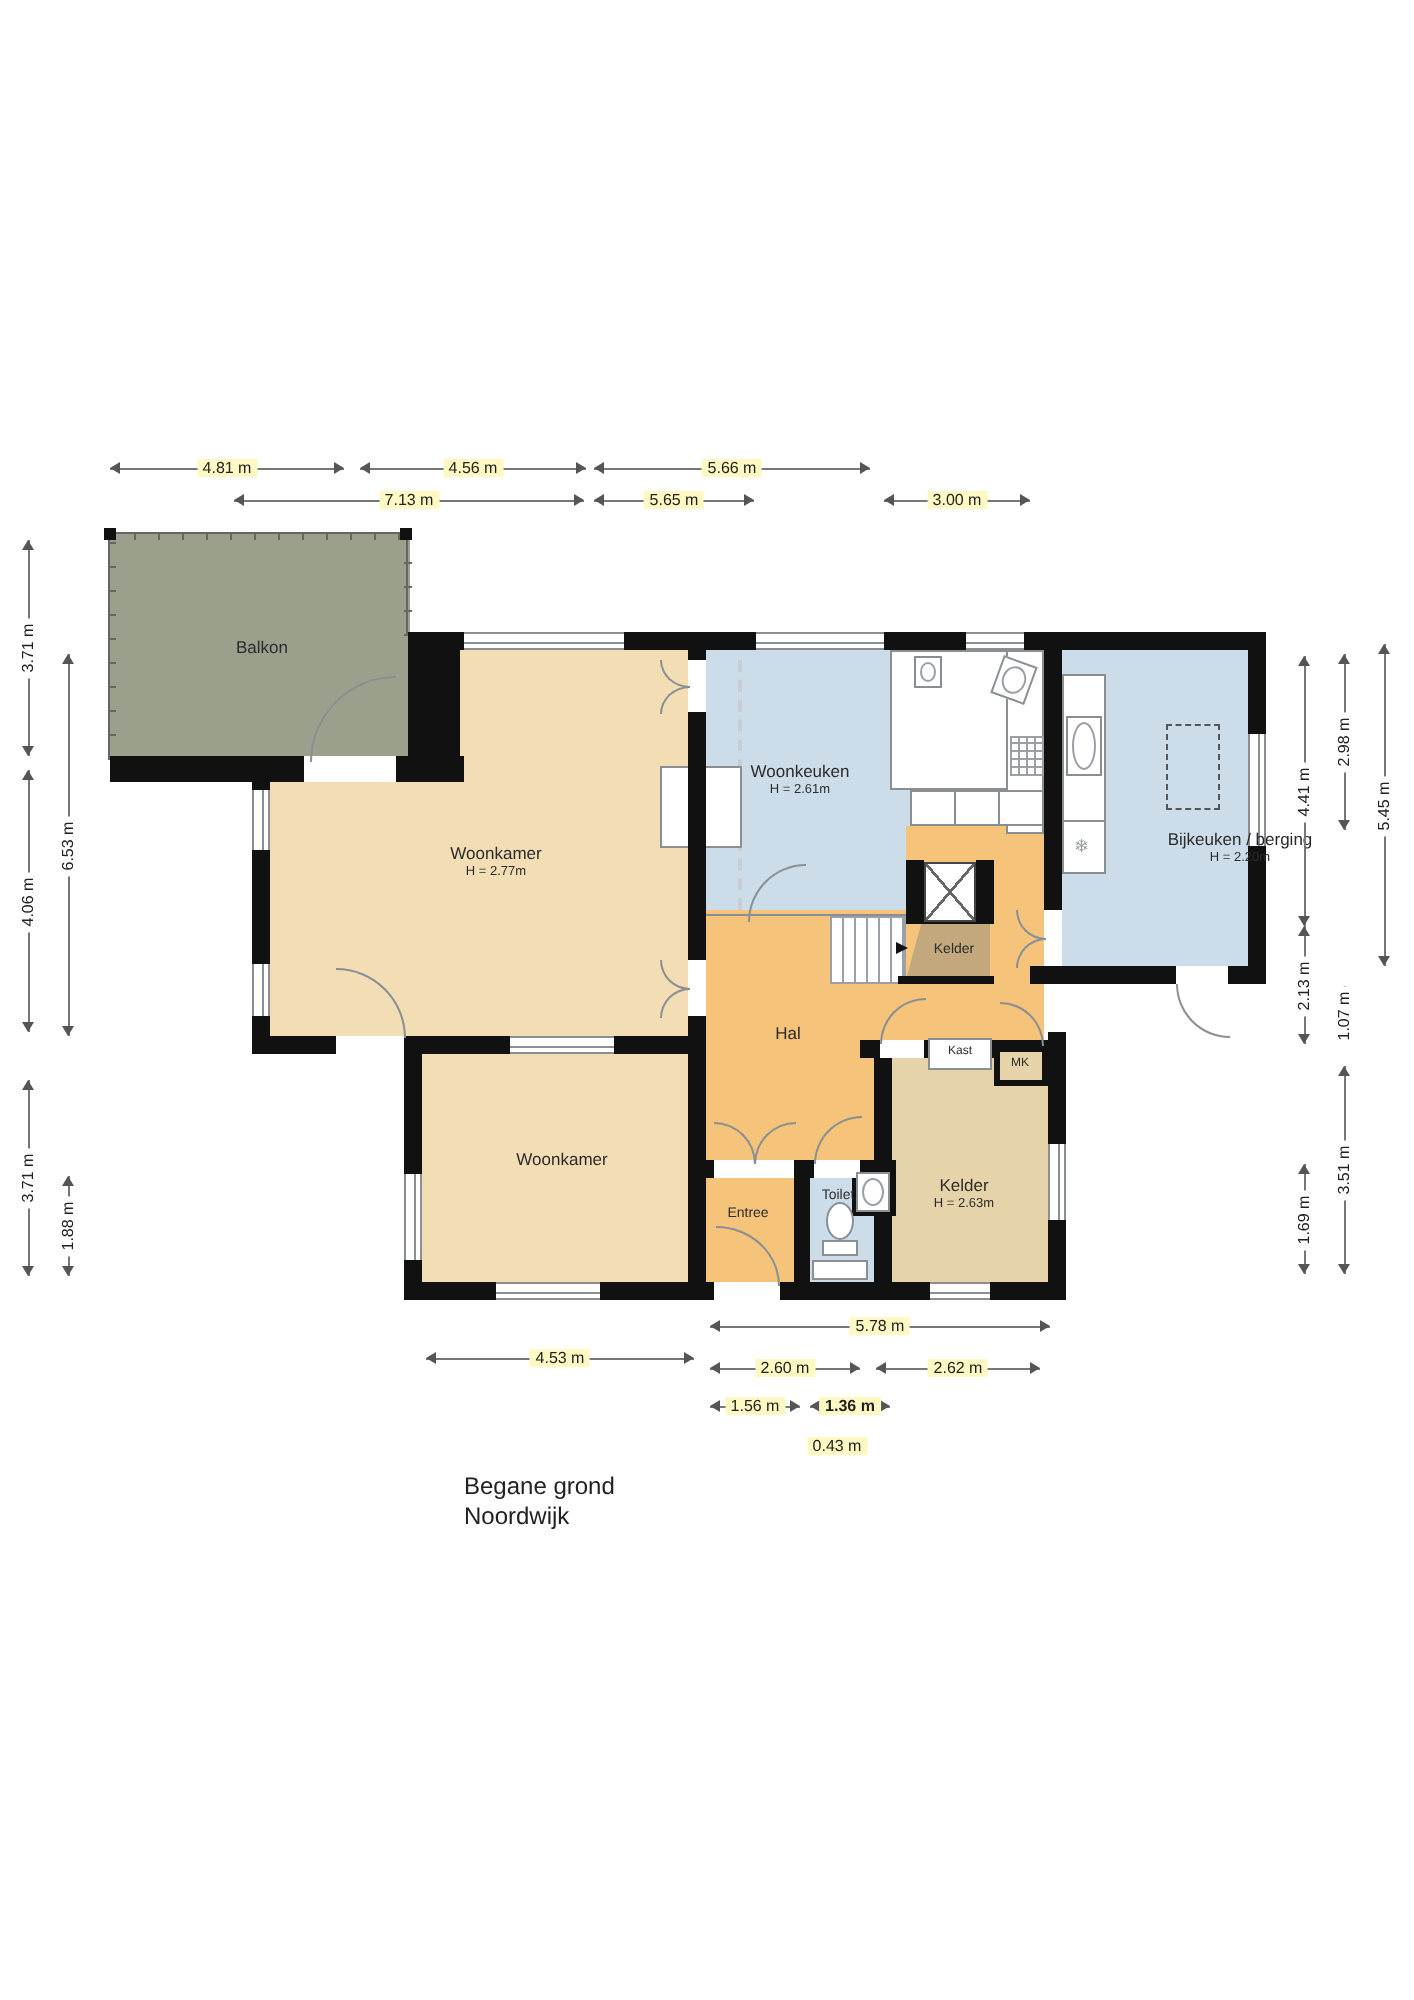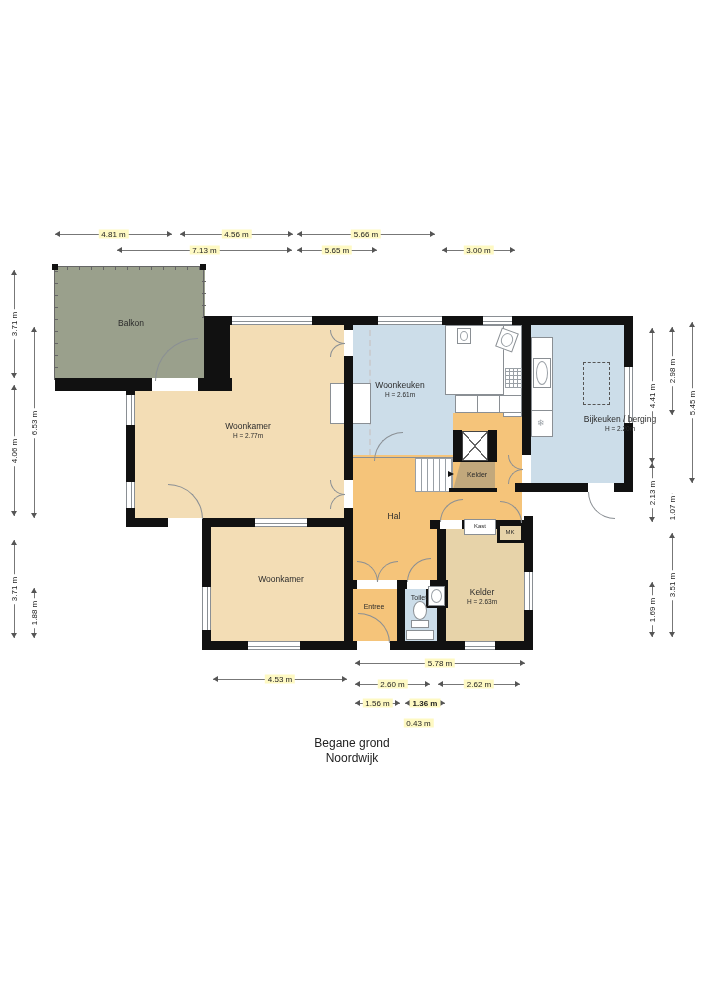--- a/index.html
+++ b/index.html
@@ -50,21 +50,21 @@
   .dh .ln{position:absolute;left:0;right:0;top:4px;height:1px;background:#777;}
   .dh .al{position:absolute;left:0;top:1px;width:0;height:0;border-top:3px solid transparent;border-bottom:3px solid transparent;border-right:5px solid #555;}
   .dh .ar{position:absolute;right:0;top:1px;width:0;height:0;border-top:3px solid transparent;border-bottom:3px solid transparent;border-left:5px solid #555;}
   .dh .lb{position:absolute;left:50%;top:4px;transform:translate(-50%,-50%);background:#fef9c3;padding:0 3px;font-size:8px;color:#222;white-space:nowrap;}
   .dv{position:absolute;width:9px;}
   .dv .ln{position:absolute;top:0;bottom:0;left:4px;width:1px;background:#777;}
   .dv .au{position:absolute;top:0;left:1px;width:0;height:0;border-left:3px solid transparent;border-right:3px solid transparent;border-bottom:5px solid #555;}
   .dv .ad{position:absolute;bottom:0;left:1px;width:0;height:0;border-left:3px solid transparent;border-right:3px solid transparent;border-top:5px solid #555;}
   .dv .lb{position:absolute;top:50%;left:4px;transform:translate(-50%,-50%) rotate(-90deg);background:#fff;padding:0 3px;font-size:8px;color:#222;white-space:nowrap;}
   
-  #title{position:absolute;left:232px;top:736px;width:240px;text-align:center;font-size:12px;line-height:1.22;color:#222;}
+  #title{position:absolute;left:232px;top:736px;width:240px;text-align:left;font-size:12px;line-height:1.22;color:#222;}
   .snow{position:absolute;color:#9aa0a6;font-size:9px;line-height:1;}
 </style>
 </head>
 <body>
 
 <div id="canvas">
 
   <div class="room" style="left:55px;top:267px;width:150px;height:115px;background:var(--balkon);"></div>
   <div class="room" style="left:230px;top:325px;width:114px;height:63px;background:var(--living);"></div>
   <div class="room" style="left:135px;top:388px;width:209px;height:130px;background:var(--living);"></div>

